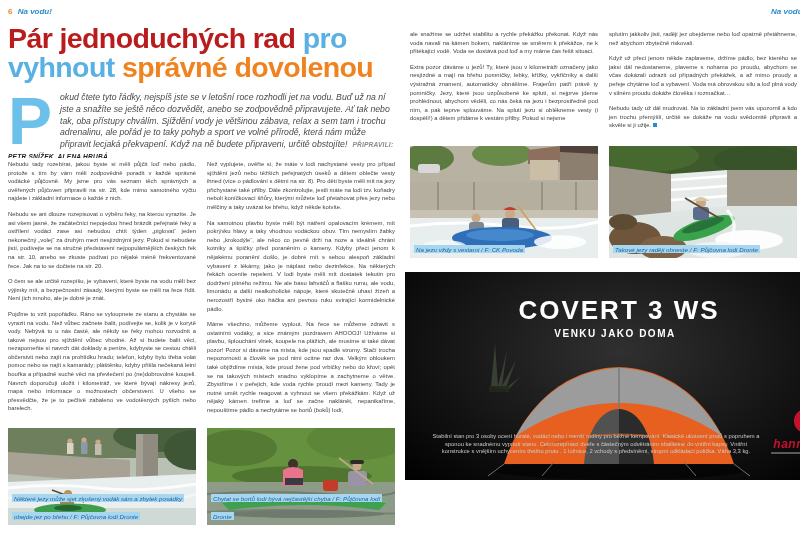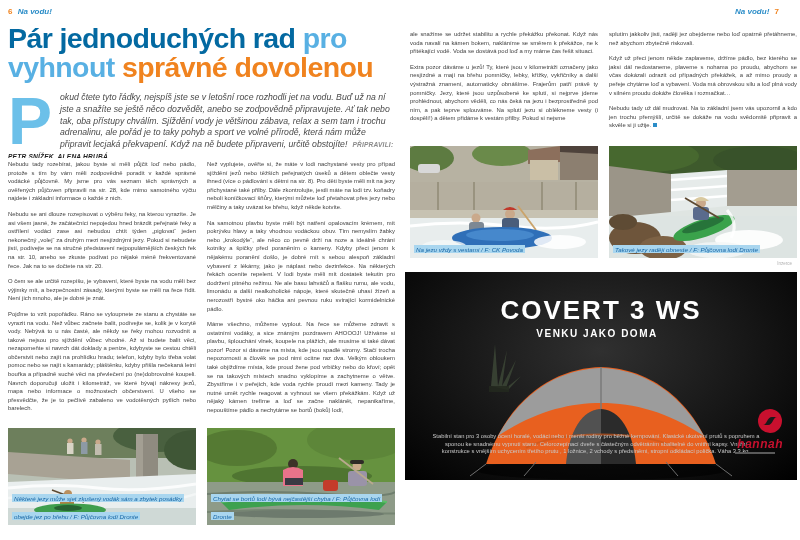--- a/index.html
+++ b/index.html
@@ -1,32 +1,32 @@
 <!DOCTYPE html>
 <html><head>
 <meta charset="utf-8">
 <style>
   html,body{margin:0;padding:0;background:#e8e8e8;}
   .spread{position:relative;width:800px;height:540px;background:#ffffff;
     font-family:"Liberation Sans",sans-serif;overflow:hidden;color:#3d3d3d;}
-  .page{position:absolute;top:0;height:484px;width:400px;}
+  .page{position:absolute;top:0;height:484px;width:400px;padding-left:36px;}
   .page-left{left:0;}
   .page-right{left:400px;}
 
   
   .pg-head{position:absolute;top:7px;font-size:8px;font-weight:bold;}
   .pg-head.l{left:8px;}
   .pg-head.r{right:21px;text-align:center;}
   .pg-num{color:#f0831f;font-weight:bold;}
   .pg-sec{color:#2b8dc8;font-style:italic;margin:0 3px;}
 
   
   .headline{position:absolute;top:24px;left:8px;right:2px;margin:0;
     font-size:28.5px;line-height:29px;font-weight:800;letter-spacing:-0.6px;}
-  .hl-dark{color:#0369a1;}
+  .hl-dark{color:#b91c1c;}
   .hl-light{color:#58b0e3;}
   .hl-orange{color:#f0831f;}
 
   
   .intro{position:absolute;top:92px;left:8px;width:387px;height:66px;overflow:hidden;
     font-style:italic;font-size:8.7px;line-height:11.8px;color:#4a4a4a;}
   .dropcap{float:left;font-size:66px;line-height:52px;font-weight:bold;
     color:#6cc0e9;margin:3px 8px 0 0;font-style:normal;}
   .byline{font-size:6.6px;font-weight:bold;letter-spacing:0.2px;margin-left:5px;}
   .byline-label{color:#8a8a8a;}

